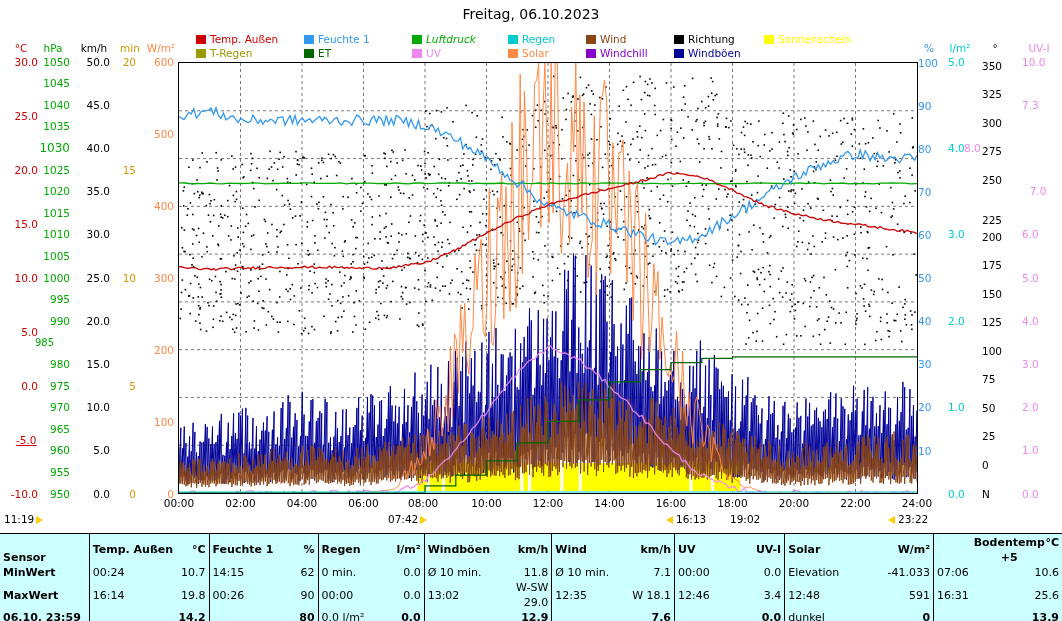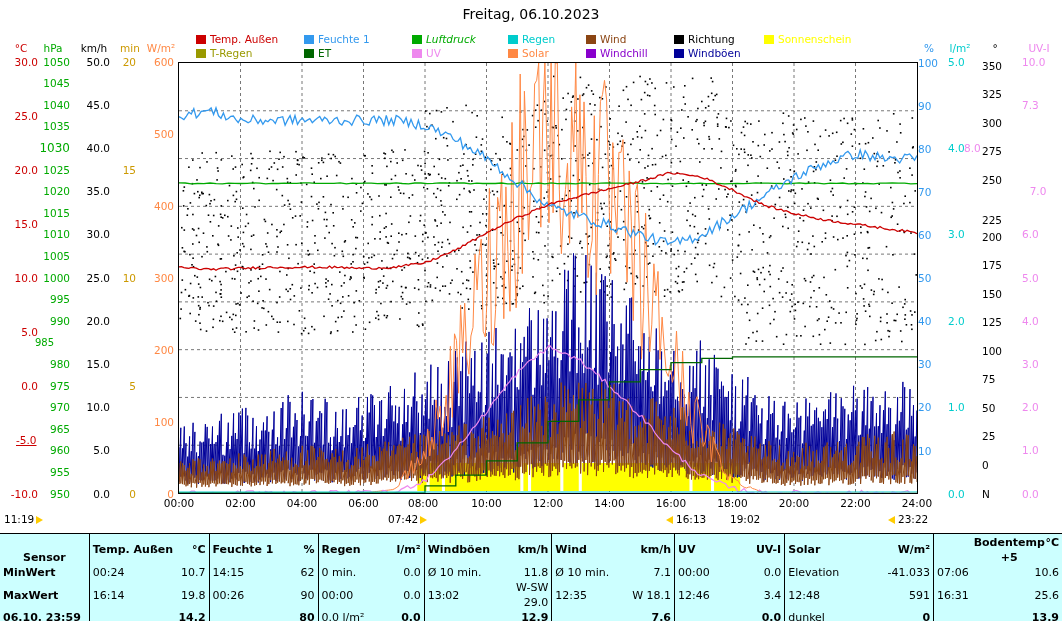--- a/index.html
+++ b/index.html
@@ -1737,21 +1737,21 @@
     <div class="lb" style="left: 730px; top: 8px; color: rgb(0, 0, 0);">19:02</div>
     <div class="lb" style="left: 898px; top: 8px; color: rgb(0, 0, 0);">23:22</div>
     <div class="abs" style="left: 888px; top: 11px; width: 0px; height: 0px; border-top: 4px solid transparent; border-bottom: 4px solid transparent; border-right: 7px solid rgb(255, 204, 0);"></div>
   </div>
 
 <div class="abs" id="table">
     <table>
       <thead>
         <tr>
           <th colspan="2" style="width: 88px;">
-            <div style="display: flex; justify-content: center; font-weight: bold; margin-top: 16px;">
+            <div style="display: flex; justify-content: flex-start; font-weight: bold; margin-top: 16px;">
               <span>Sensor</span>
               <span></span>
             </div>
           </th>
           <th colspan="2" class="sep" style="width: 122px;">
             <div style="display: flex; justify-content: space-between; font-weight: bold;">
               <span>Temp. Außen</span>
               <span>°C</span>
             </div>
           </th>

